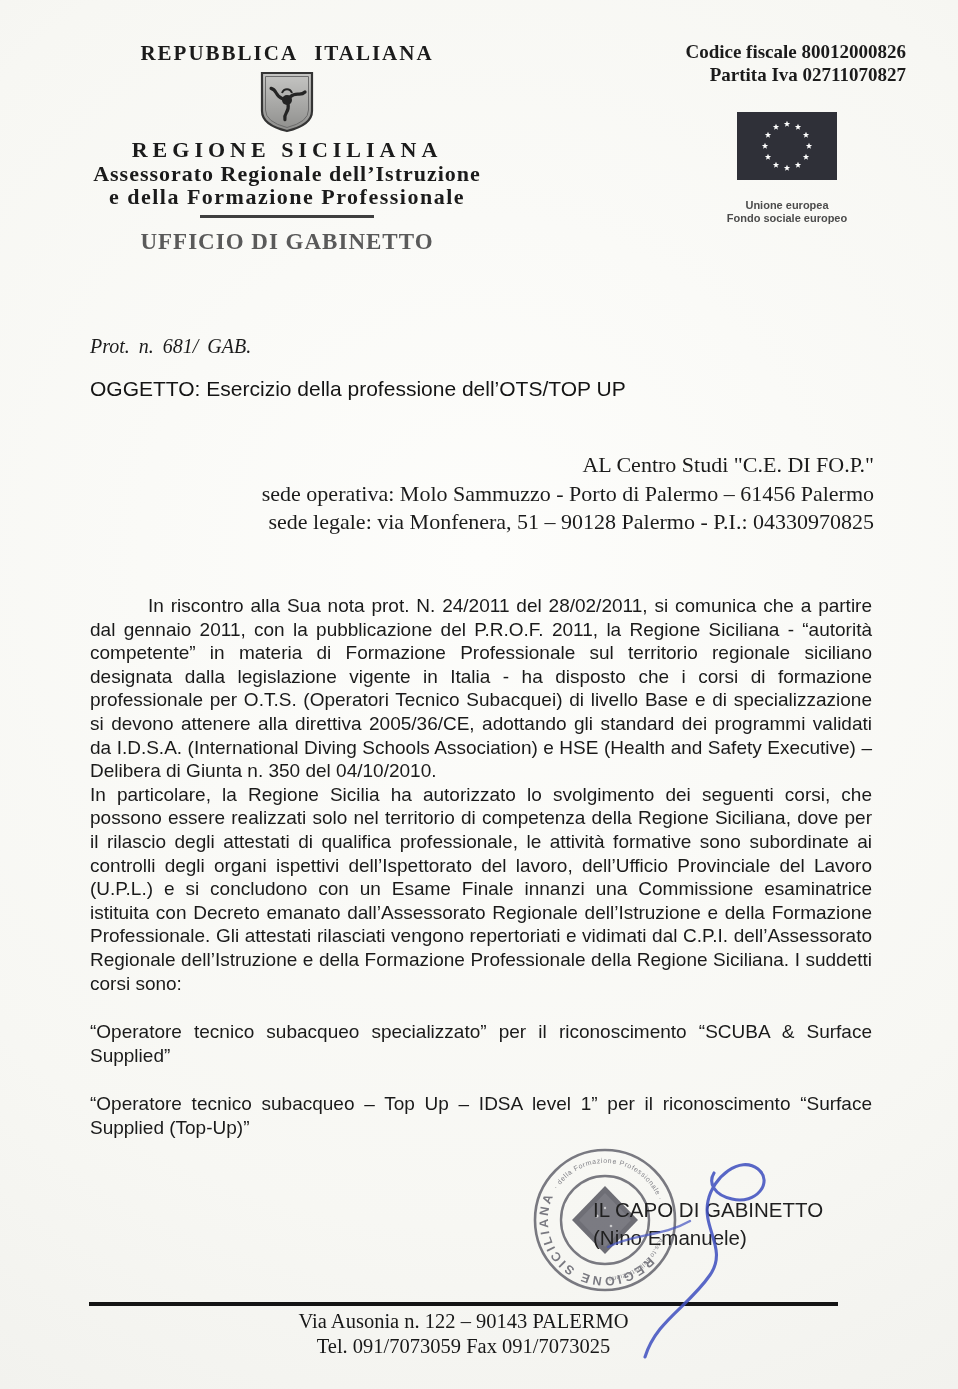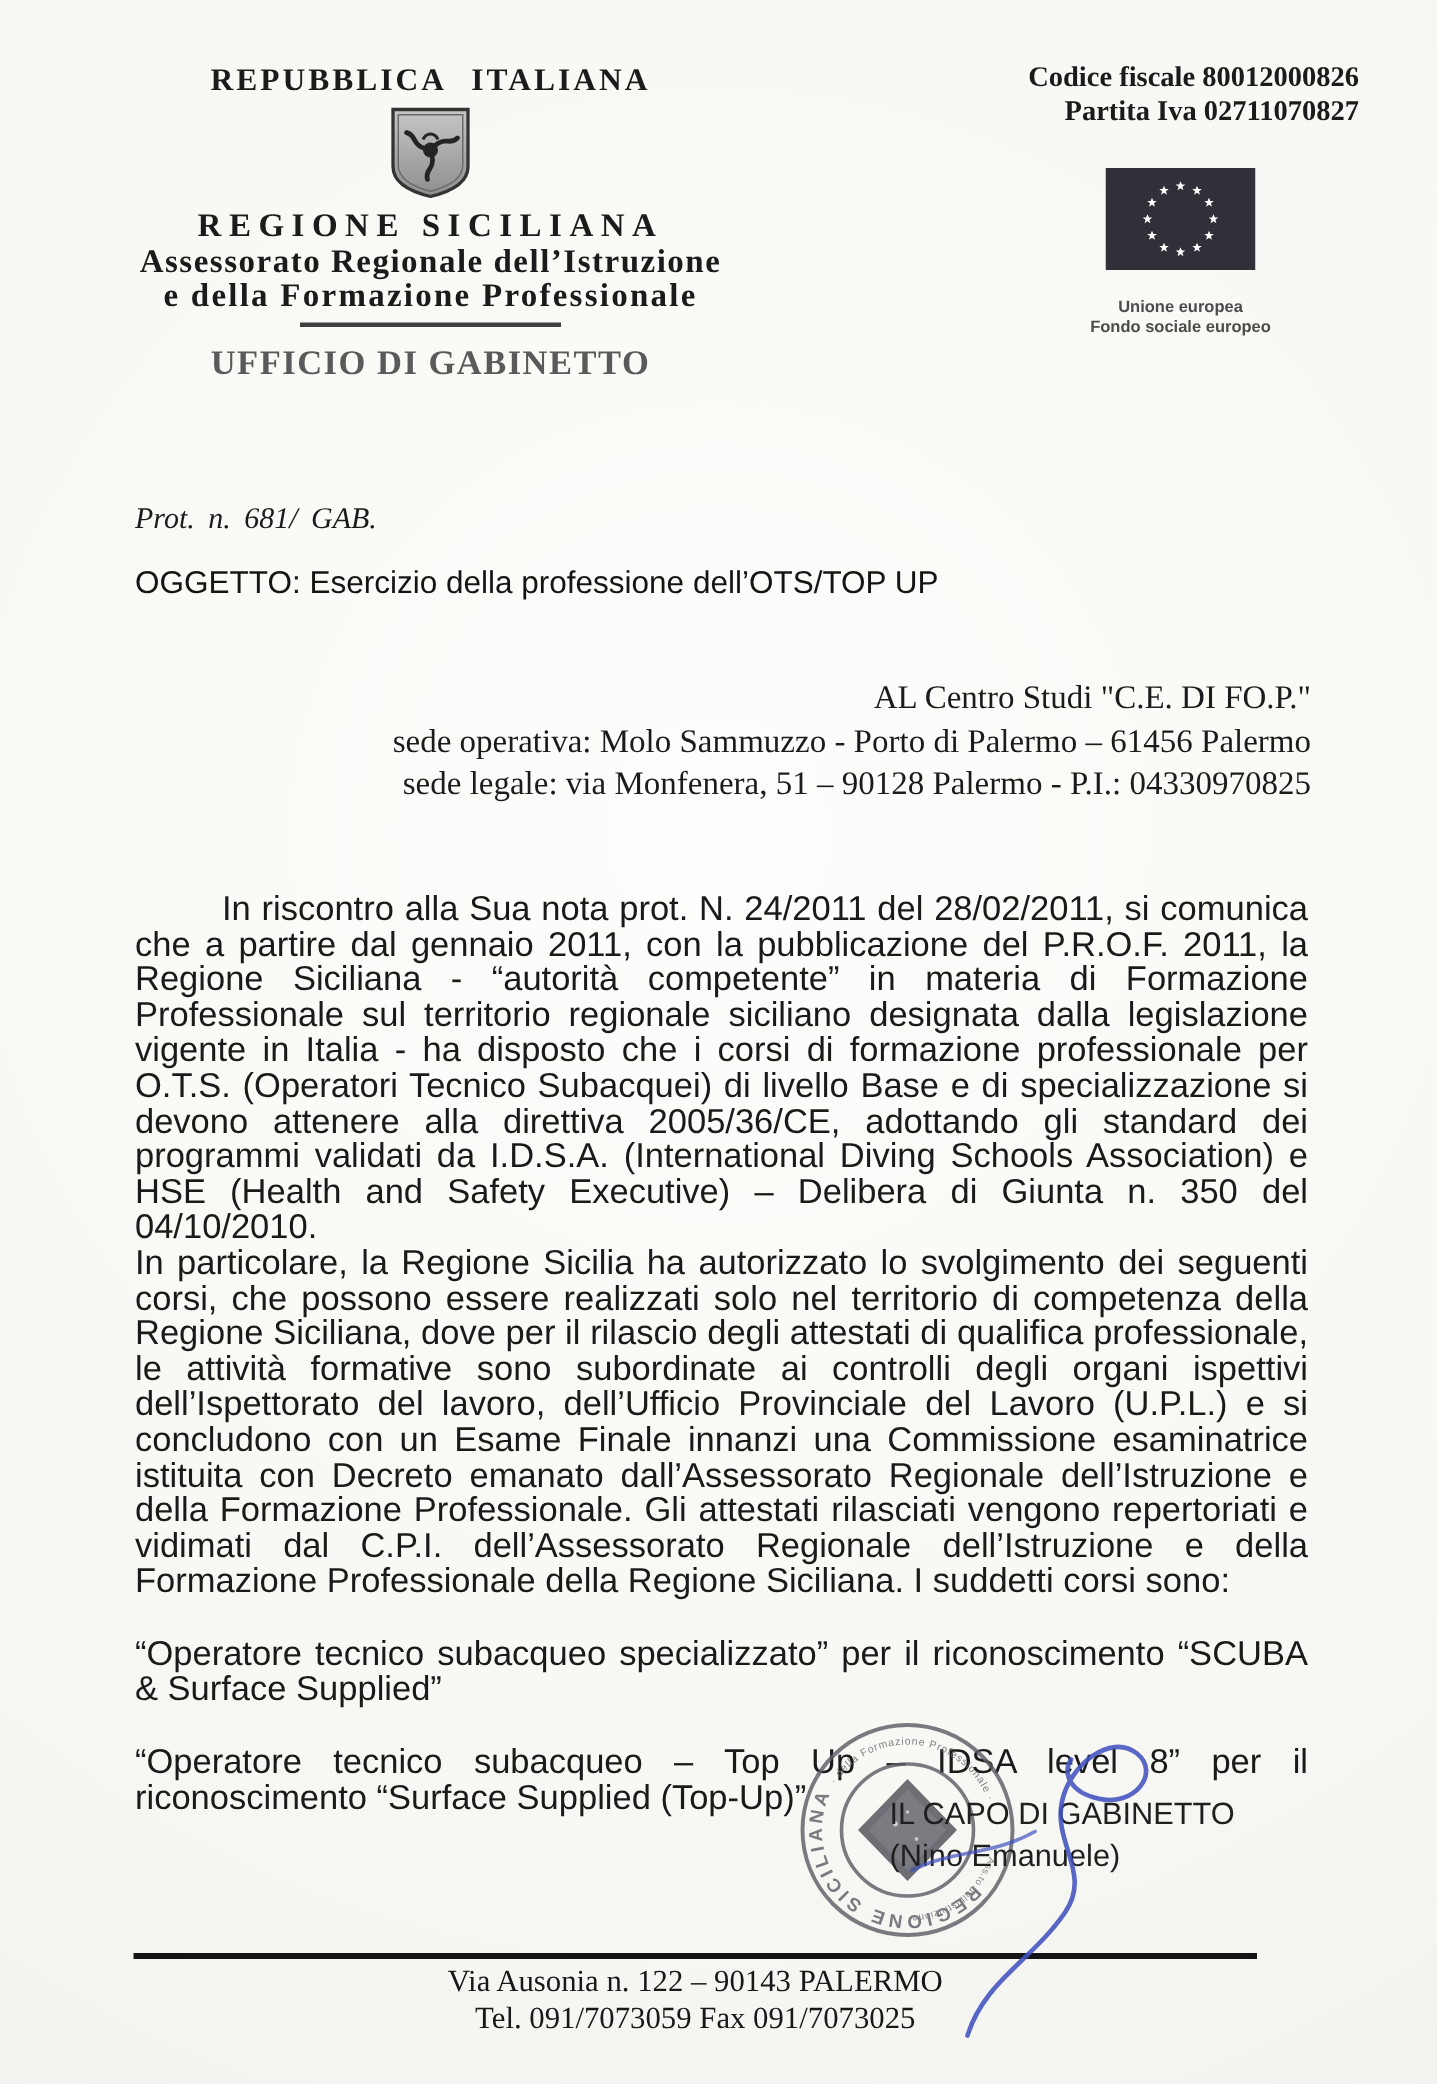--- a/index.html
+++ b/index.html
@@ -33,21 +33,21 @@
     color:#4c4c4c;line-height:13px;margin-top:19px;}
   
   .prot{position:absolute;left:90px;top:335px;font-style:italic;font-size:20px;word-spacing:4px;}
   .place-date{position:absolute;left:640px;top:332px;font-style:italic;font-size:21px;}
   .subject{position:absolute;left:90px;top:377px;font-family:"Liberation Sans",sans-serif;
     font-size:21px;color:#141414;}
   
   .recipient{position:absolute;right:84px;top:451px;text-align:right;font-size:22px;line-height:28.5px;}
   
   .body-text{position:absolute;left:90px;top:594px;width:782px;
-    font-family:"Liberation Sans",sans-serif;font-size:23px;line-height:23.6px;
+    font-family:"Liberation Sans",sans-serif;font-size:19px;line-height:23.6px;
     text-align:justify;color:#1a1a1a;}
   .body-text p{margin:0;}
   .p-indent{text-indent:58px;}
   .course{margin-top:25px !important;}
   
   .stamp{position:absolute;left:531px;top:1146px;width:148px;height:148px;opacity:.82;}
   .sig-block{position:absolute;left:593px;top:1198px;width:260px;
     font-family:"Liberation Sans",sans-serif;color:#1f1f1f;}
   .sig-title{font-size:20.5px;line-height:24px;}
   .sig-name{font-size:20.5px;line-height:24px;margin-top:4px;}
@@ -130,21 +130,21 @@
   <div class="recipient">
     <div>AL Centro Studi "C.E. DI FO.P."</div>
     <div>sede operativa: Molo Sammuzzo - Porto di Palermo – 61456 Palermo</div>
     <div>sede legale: via Monfenera, 51 – 90128 Palermo - P.I.: 04330970825</div>
   </div>
 
   <div class="body-text">
     <p class="p-indent">In riscontro alla Sua nota prot. N. 24/2011 del 28/02/2011, si comunica che a partire dal gennaio 2011, con la pubblicazione del P.R.O.F. 2011, la Regione Siciliana - “autorità competente” in materia di Formazione Professionale sul territorio regionale siciliano designata dalla legislazione vigente in Italia - ha disposto che i corsi di formazione professionale per O.T.S. (Operatori Tecnico Subacquei) di livello Base e di specializzazione si devono attenere alla direttiva 2005/36/CE, adottando gli standard dei programmi validati da I.D.S.A. (International Diving Schools Association) e HSE (Health and Safety Executive) – Delibera di Giunta n. 350 del 04/10/2010.</p>
     <p>In particolare, la Regione Sicilia ha autorizzato lo svolgimento dei seguenti corsi, che possono essere realizzati solo nel territorio di competenza della Regione Siciliana, dove per il rilascio degli attestati di qualifica professionale, le attività formative sono subordinate ai controlli degli organi ispettivi dell’Ispettorato del lavoro, dell’Ufficio Provinciale del Lavoro (U.P.L.) e si concludono con un Esame Finale innanzi una Commissione esaminatrice istituita con Decreto emanato dall’Assessorato Regionale dell’Istruzione e della Formazione Professionale. Gli attestati rilasciati vengono repertoriati e vidimati dal C.P.I. dell’Assessorato Regionale dell’Istruzione e della Formazione Professionale della Regione Siciliana. I suddetti corsi sono:</p>
     <p class="course">“Operatore tecnico subacqueo specializzato” per il riconoscimento “SCUBA &amp; Surface Supplied”</p>
-    <p class="course">“Operatore tecnico subacqueo – Top Up – IDSA level 8” per il riconoscimento “Surface Supplied (Top-Up)”</p>
+    <p class="course">“Operatore tecnico subacqueo – Top Up – IDSA level 1” per il riconoscimento “Surface Supplied (Top-Up)”</p>
   </div>
 
   <svg class="stamp" viewBox="0 0 148 148">
     <defs>
       <path id="ringPath" d="M 74,17 A 57,57 0 0 1 131,74 A 57,57 0 0 1 74,131 A 57,57 0 0 1 17,74 A 57,57 0 0 1 74,17"></path>
       <path id="ringPath2" d="M 17,74 A 57,57 0 0 1 74,17 A 57,57 0 0 1 131,74 A 57,57 0 0 1 74,131 A 57,57 0 0 1 17,74"></path>
     </defs>
     <circle cx="74" cy="74" r="70" fill="none" stroke="#5e5e68" stroke-width="2.6"></circle>
     <circle cx="74" cy="74" r="44" fill="none" stroke="#5e5e68" stroke-width="2.4"></circle>
     <polygon points="74,40 107,74 74,108 41,74" fill="#50505a"></polygon>

